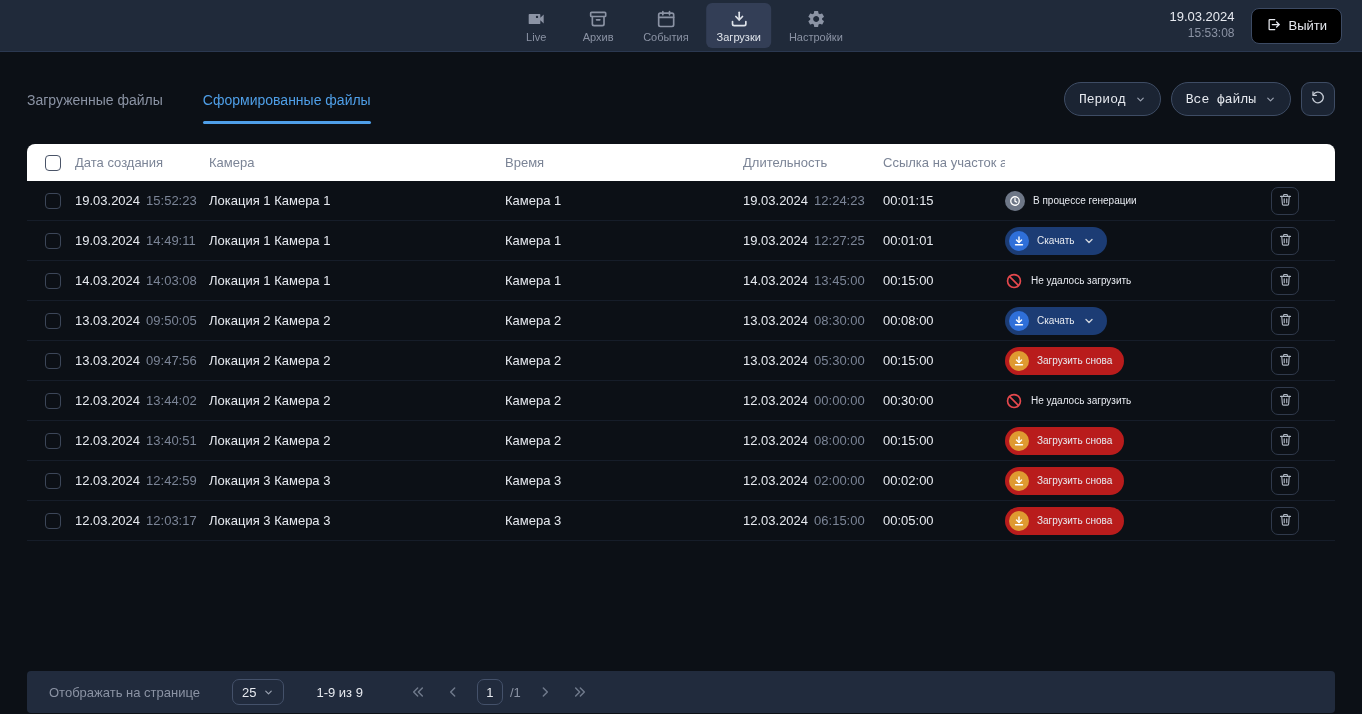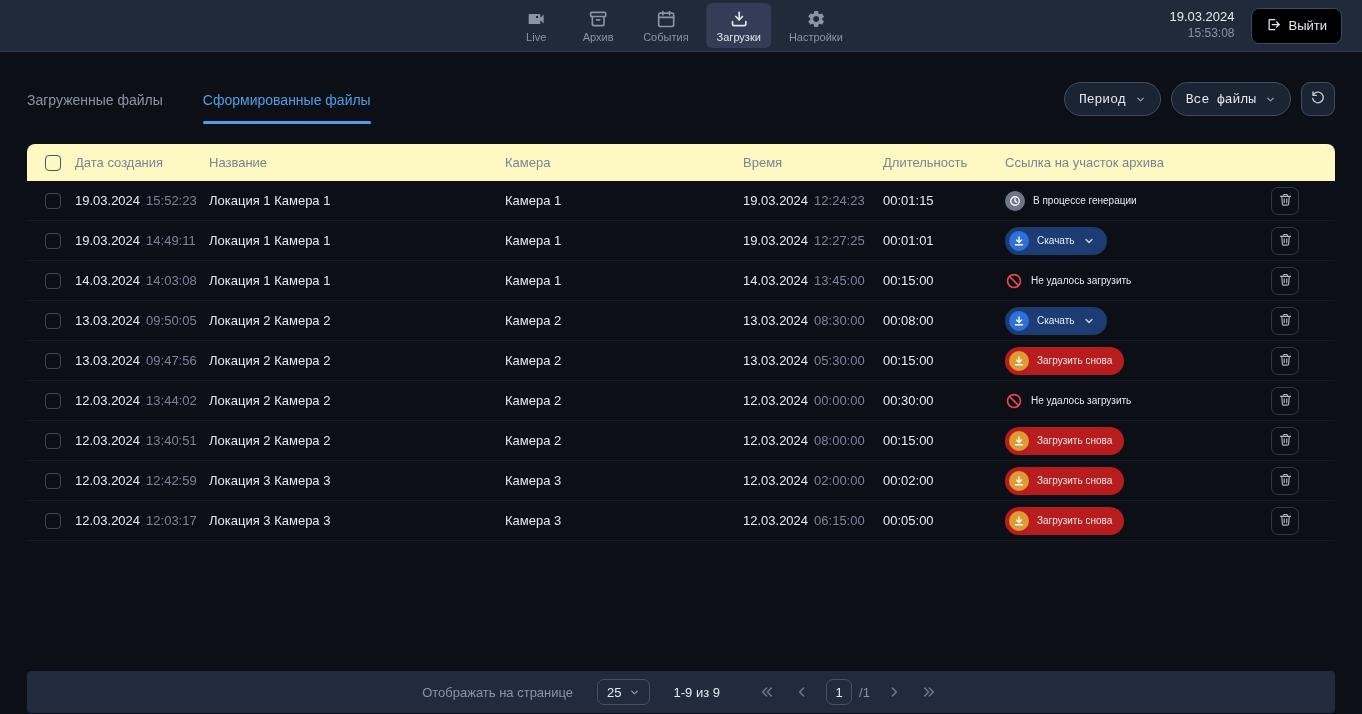--- a/index.html
+++ b/index.html
@@ -78,21 +78,21 @@
   .square-btn svg { width:16px; height:16px; }
 
   
   .table { margin:20px 27px 0; }
   .grid-row {
     display:grid;
     grid-template-columns:48px 134px 296px 238px 140px 122px 1fr 64px;
     align-items:center;
   }
   .thead {
-    height:37px; background:#fef9c3; border-radius:8px 8px 0 0;
+    height:37px; background:#ffffff; border-radius:8px 8px 0 0;
     color:#7b8496; font-size:13px;
   }
   .trow { height:40px; border-bottom:1px solid #161d29; font-size:13px; }
   .cell { padding-right:8px; white-space:nowrap; overflow:hidden; }
   .cell-check { padding-left:18px; }
   .checkbox {
     width:16px; height:16px; border:1.5px solid #3d4759; border-radius:4px;
     display:inline-block; vertical-align:middle; cursor:pointer; background:transparent;
   }
   .thead .checkbox { border-color:#4a5468; }
@@ -120,22 +120,22 @@
     width:28px; height:28px; border-radius:7px;
     background:transparent; border:1px solid #303a4c;
     color:#aeb6c2; display:flex; align-items:center; justify-content:center; cursor:pointer;
   }
   .icon-btn svg { width:15px; height:15px; }
 
   
   .pagination-bar {
     margin:auto 27px 1px; flex:0 0 42px;
     background:#212b3d; border-radius:4px;
-    display:flex; align-items:center; justify-content:center;
-    gap:24px; padding:0 22px; font-size:13px;
+    display:flex; align-items:center; justify-content:flex-start;
+    gap:32px; padding:0 22px; font-size:13px;
   }
   .per-page-label { color:#8b93a4; }
   .per-page-select {
     display:flex; align-items:center; gap:7px;
     background:transparent; border:1px solid #44516a; border-radius:7px;
     height:26px; padding:0 9px; color:#e7eaf0; font-size:13px; font-family:inherit; cursor:pointer;
   }
   .range { color:#e7eaf0; }
   .pager { display:flex; align-items:center; gap:13px; margin-left:12px; }
   .pager-btn {
@@ -258,21 +258,20 @@
             </svg>
         </span>
       </button>
     </div>
   </div>
 
   <div class="table">
     <div class="thead grid-row">
       <div class="cell cell-check"><span class="checkbox"></span></div>
       <div class="cell">Дата создания</div>
-      <div class="cell">Название</div>
       <div class="cell">Камера</div>
       <div class="cell">Время</div>
       <div class="cell">Длительность</div>
       <div class="cell">Ссылка на участок архива</div>
       <div class="cell cell-actions"></div>
     </div>
     <div id="table-body">
         <div class="trow grid-row">
           <div class="cell cell-check"><span class="checkbox"></span></div>
           <div class="cell cell-date"><span>19.03.2024</span><span class="dim">15:52:23</span></div>

